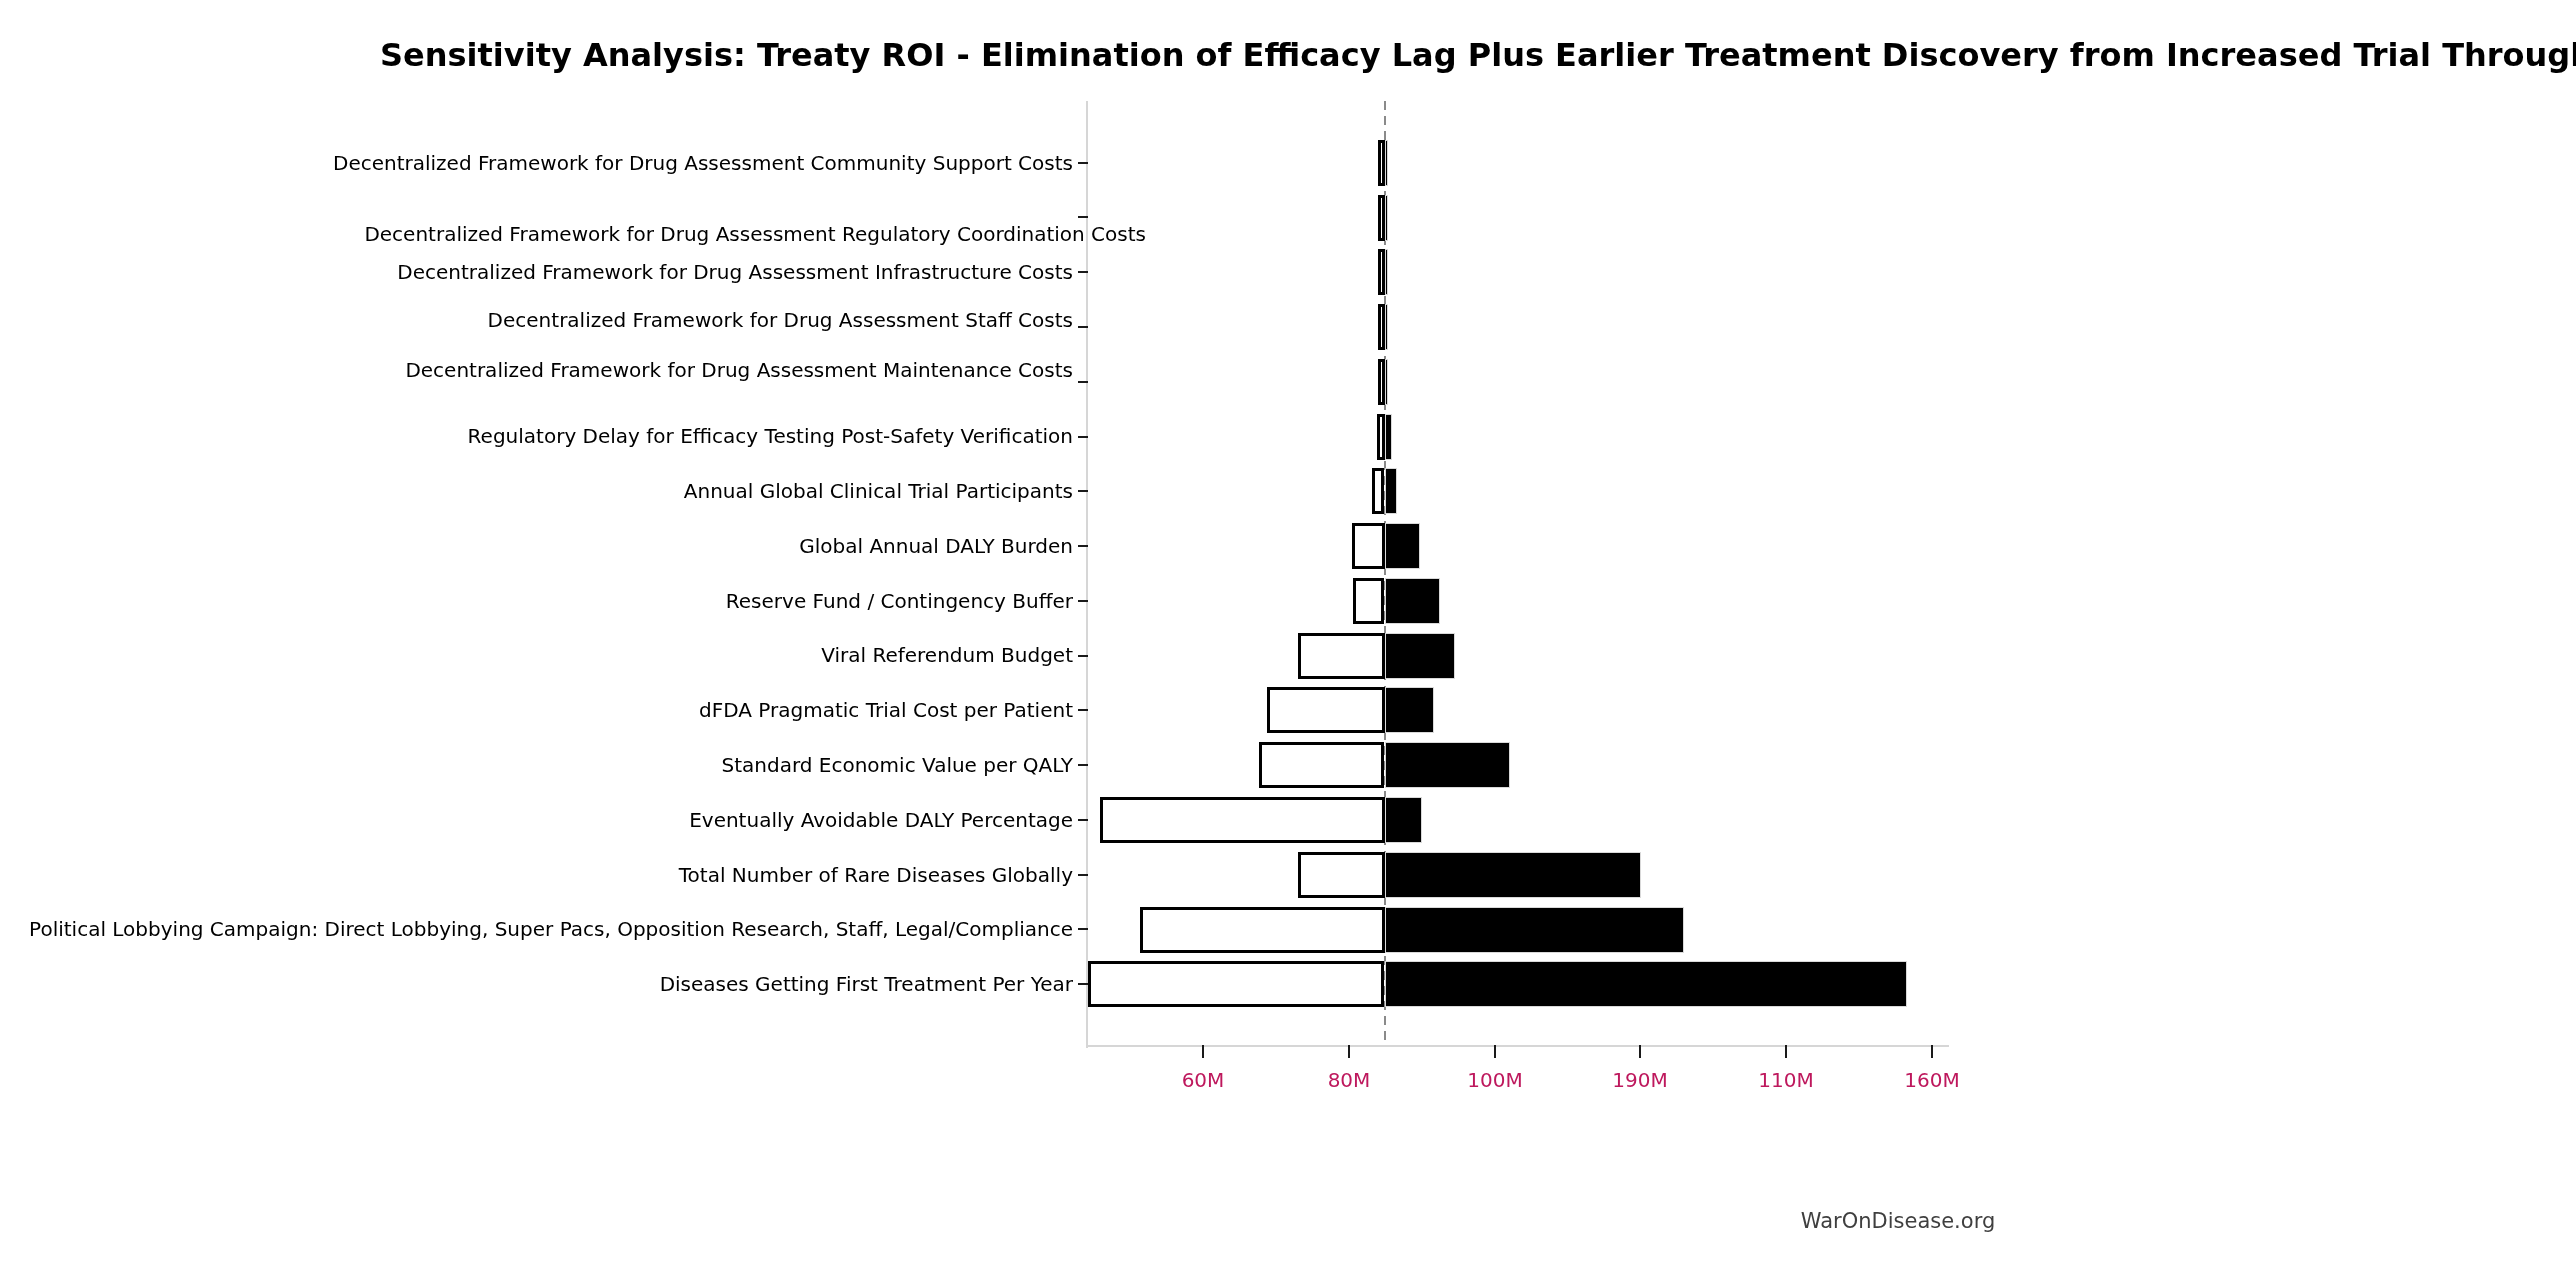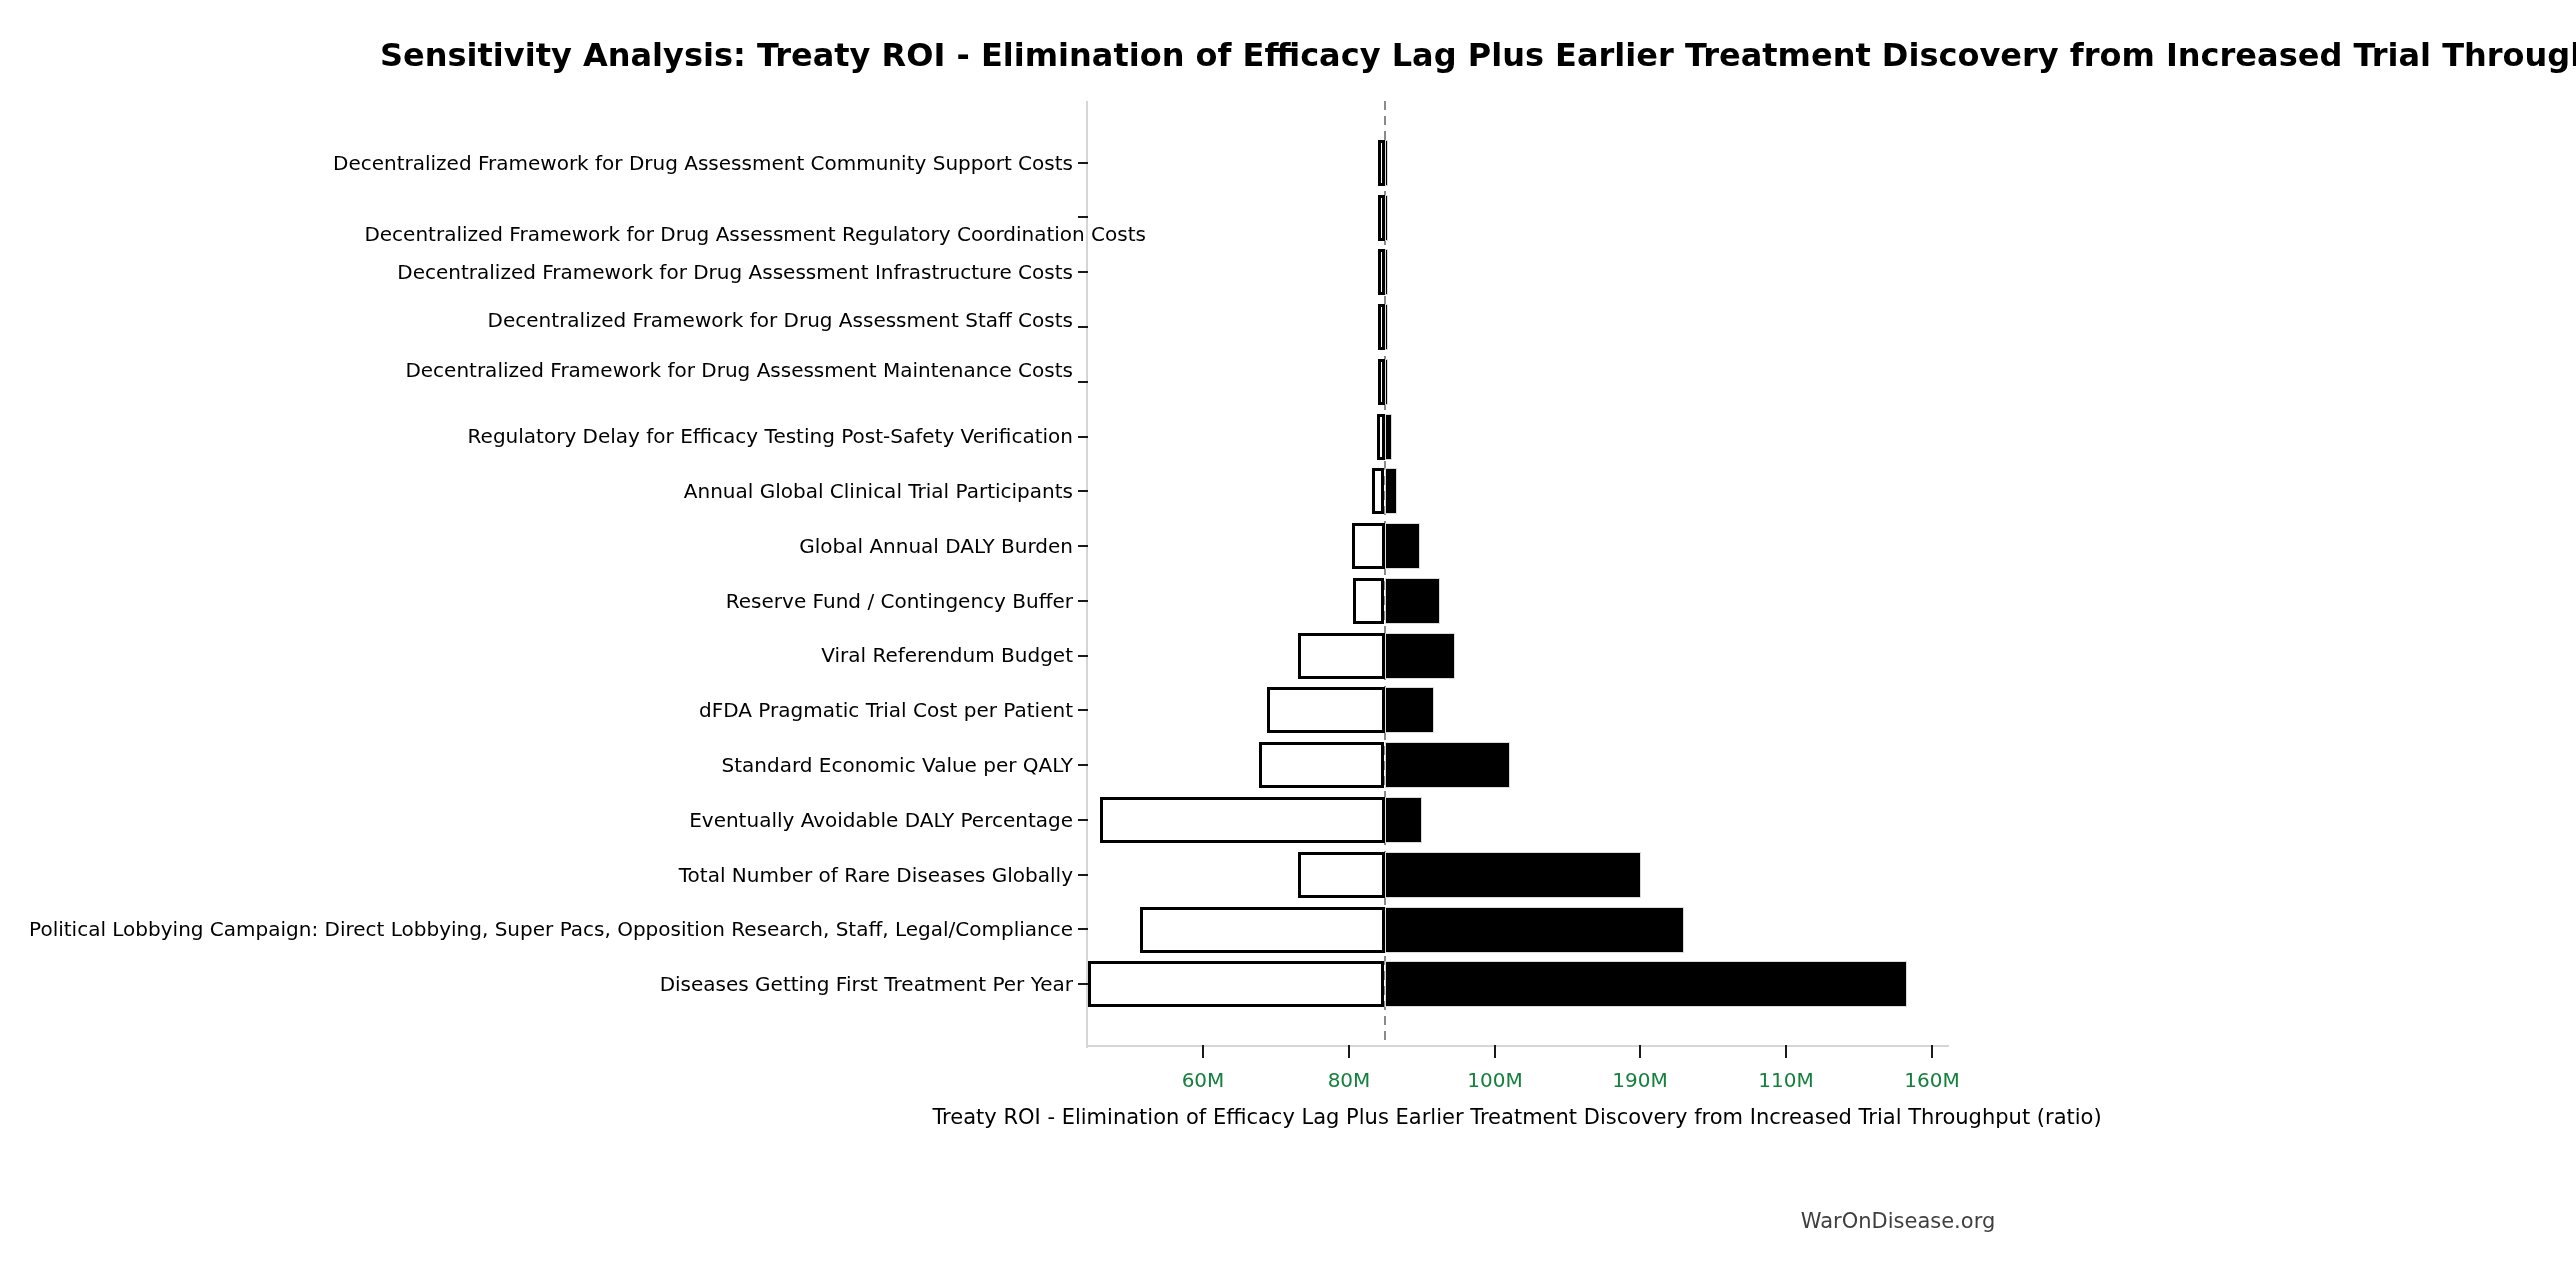--- a/index.html
+++ b/index.html
@@ -18,21 +18,21 @@
     position:absolute;width:2px;
     background:repeating-linear-gradient(to bottom,#8a8a8a 0 8.7px,rgba(0,0,0,0) 8.7px 15px);
   }
   .ylabel{
     position:absolute;text-align:right;font-size:20px;line-height:28px;
     white-space:nowrap;color:#000;
   }
   .ytick{position:absolute;background:#1a1a1a;}
   .xtick{position:absolute;background:#1a1a1a;}
   .xticklabel{
-    position:absolute;transform:translateX(-50%);font-size:20px;color:#15803d;
+    position:absolute;transform:translateX(-50%);font-size:20px;color:#be185d;
     white-space:nowrap;
   }
   .bar-low{
     position:absolute;background:#ffffff;border:3.4px solid #000;box-sizing:border-box;
   }
   .bar-high{
     position:absolute;background:#000000;border:1.3px solid #d9d9d9;box-sizing:border-box;
   }
   .xlabel{
     position:absolute;left:1517px;top:1105px;transform:translateX(-50%);
@@ -128,16 +128,15 @@
         <div class="xticklabel" style="left: 1495px; top: 1068px;">100M</div>
         <div class="xtick" style="left: 1639px; top: 1045px; width: 2px; height: 13.4px;"></div>
         <div class="xticklabel" style="left: 1640px; top: 1068px;">190M</div>
         <div class="xtick" style="left: 1785px; top: 1045px; width: 2px; height: 13.4px;"></div>
         <div class="xticklabel" style="left: 1786px; top: 1068px;">110M</div>
         <div class="xtick" style="left: 1931px; top: 1045px; width: 2px; height: 13.4px;"></div>
         <div class="xticklabel" style="left: 1932px; top: 1068px;">160M</div>
       </div>
   </div>
 
-  <div class="xlabel">Treaty ROI - Elimination of Efficacy Lag Plus Earlier Treatment Discovery from Increased Trial Throughput (ratio)</div>
   <div class="footer">WarOnDisease.org</div>
 </div>
 
 
 </body></html>

